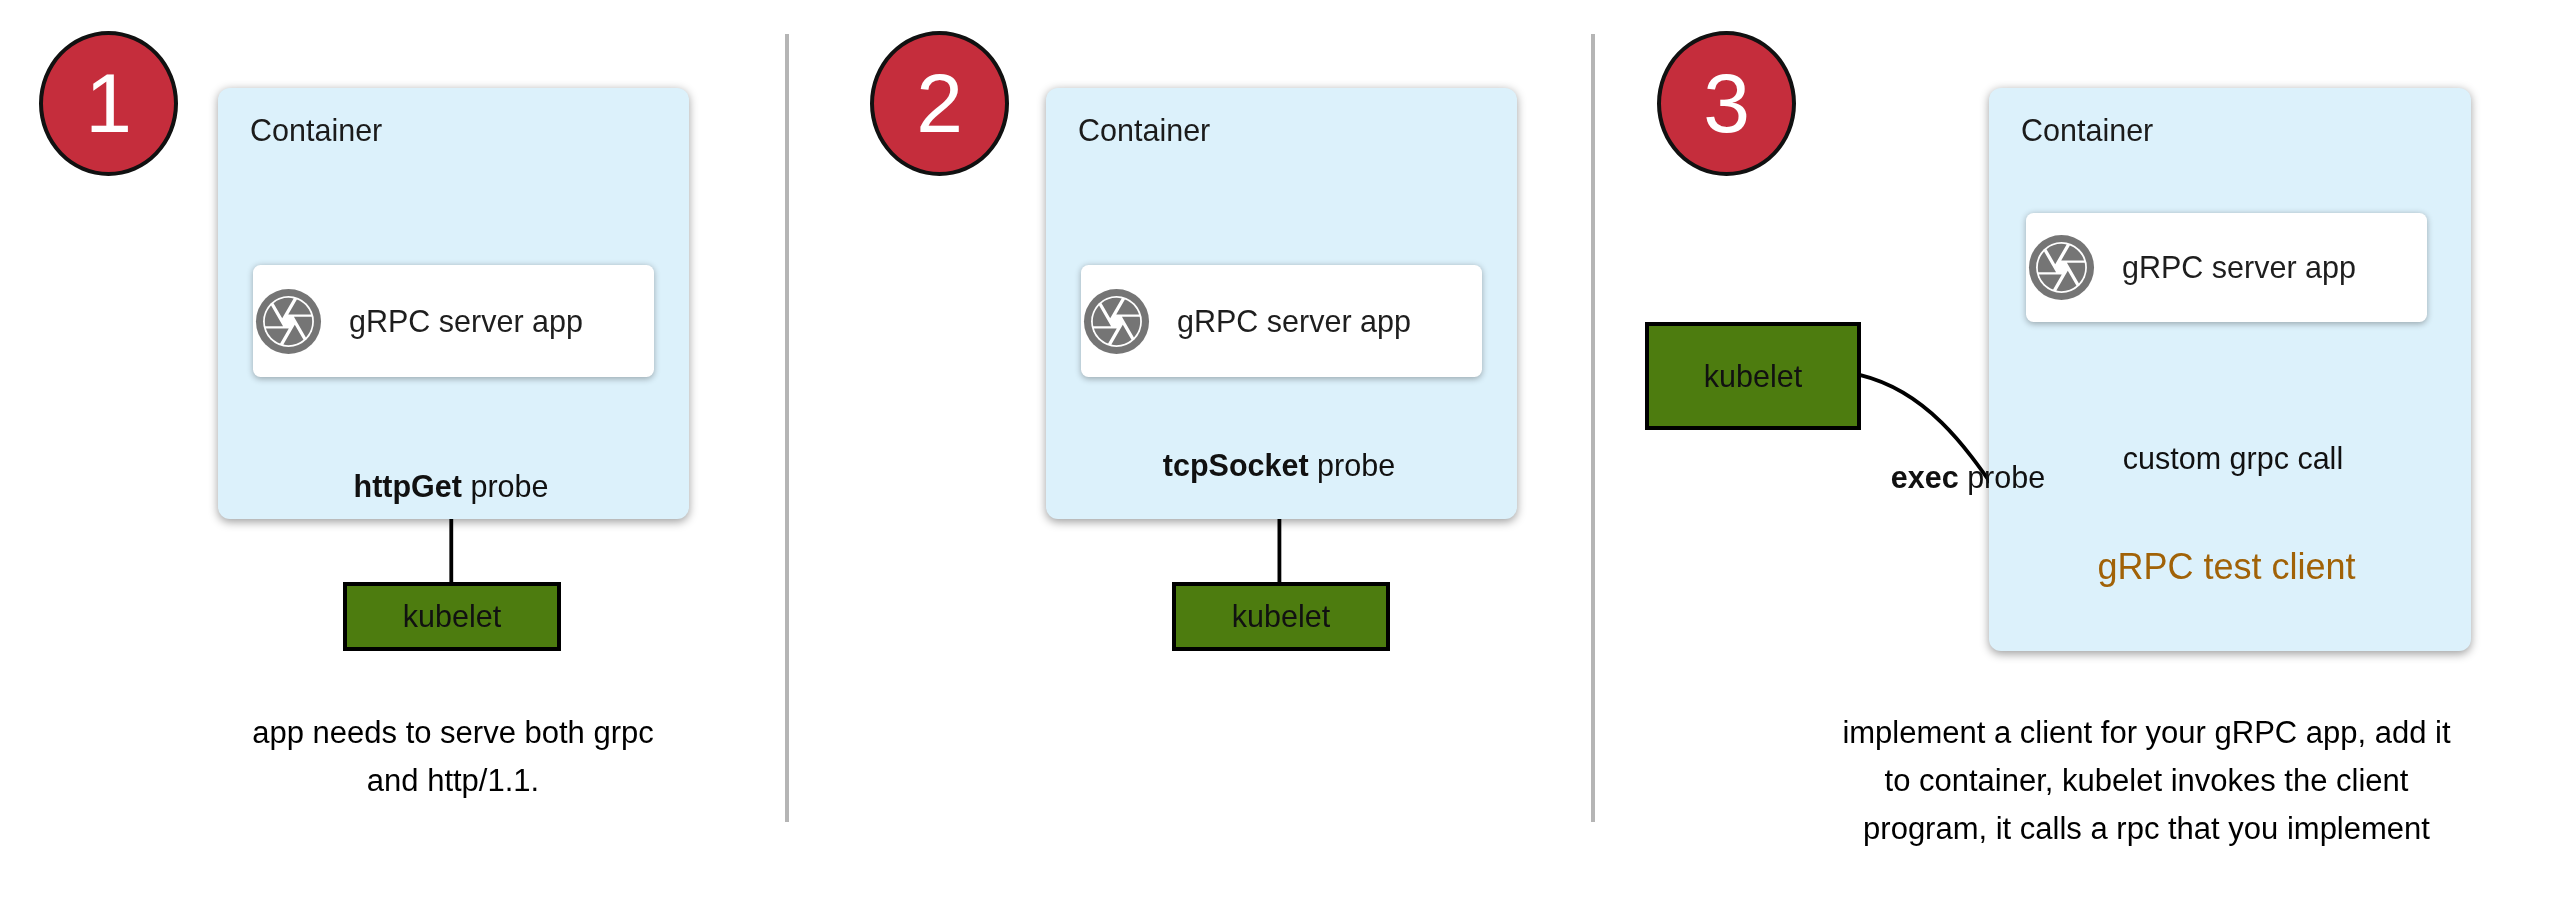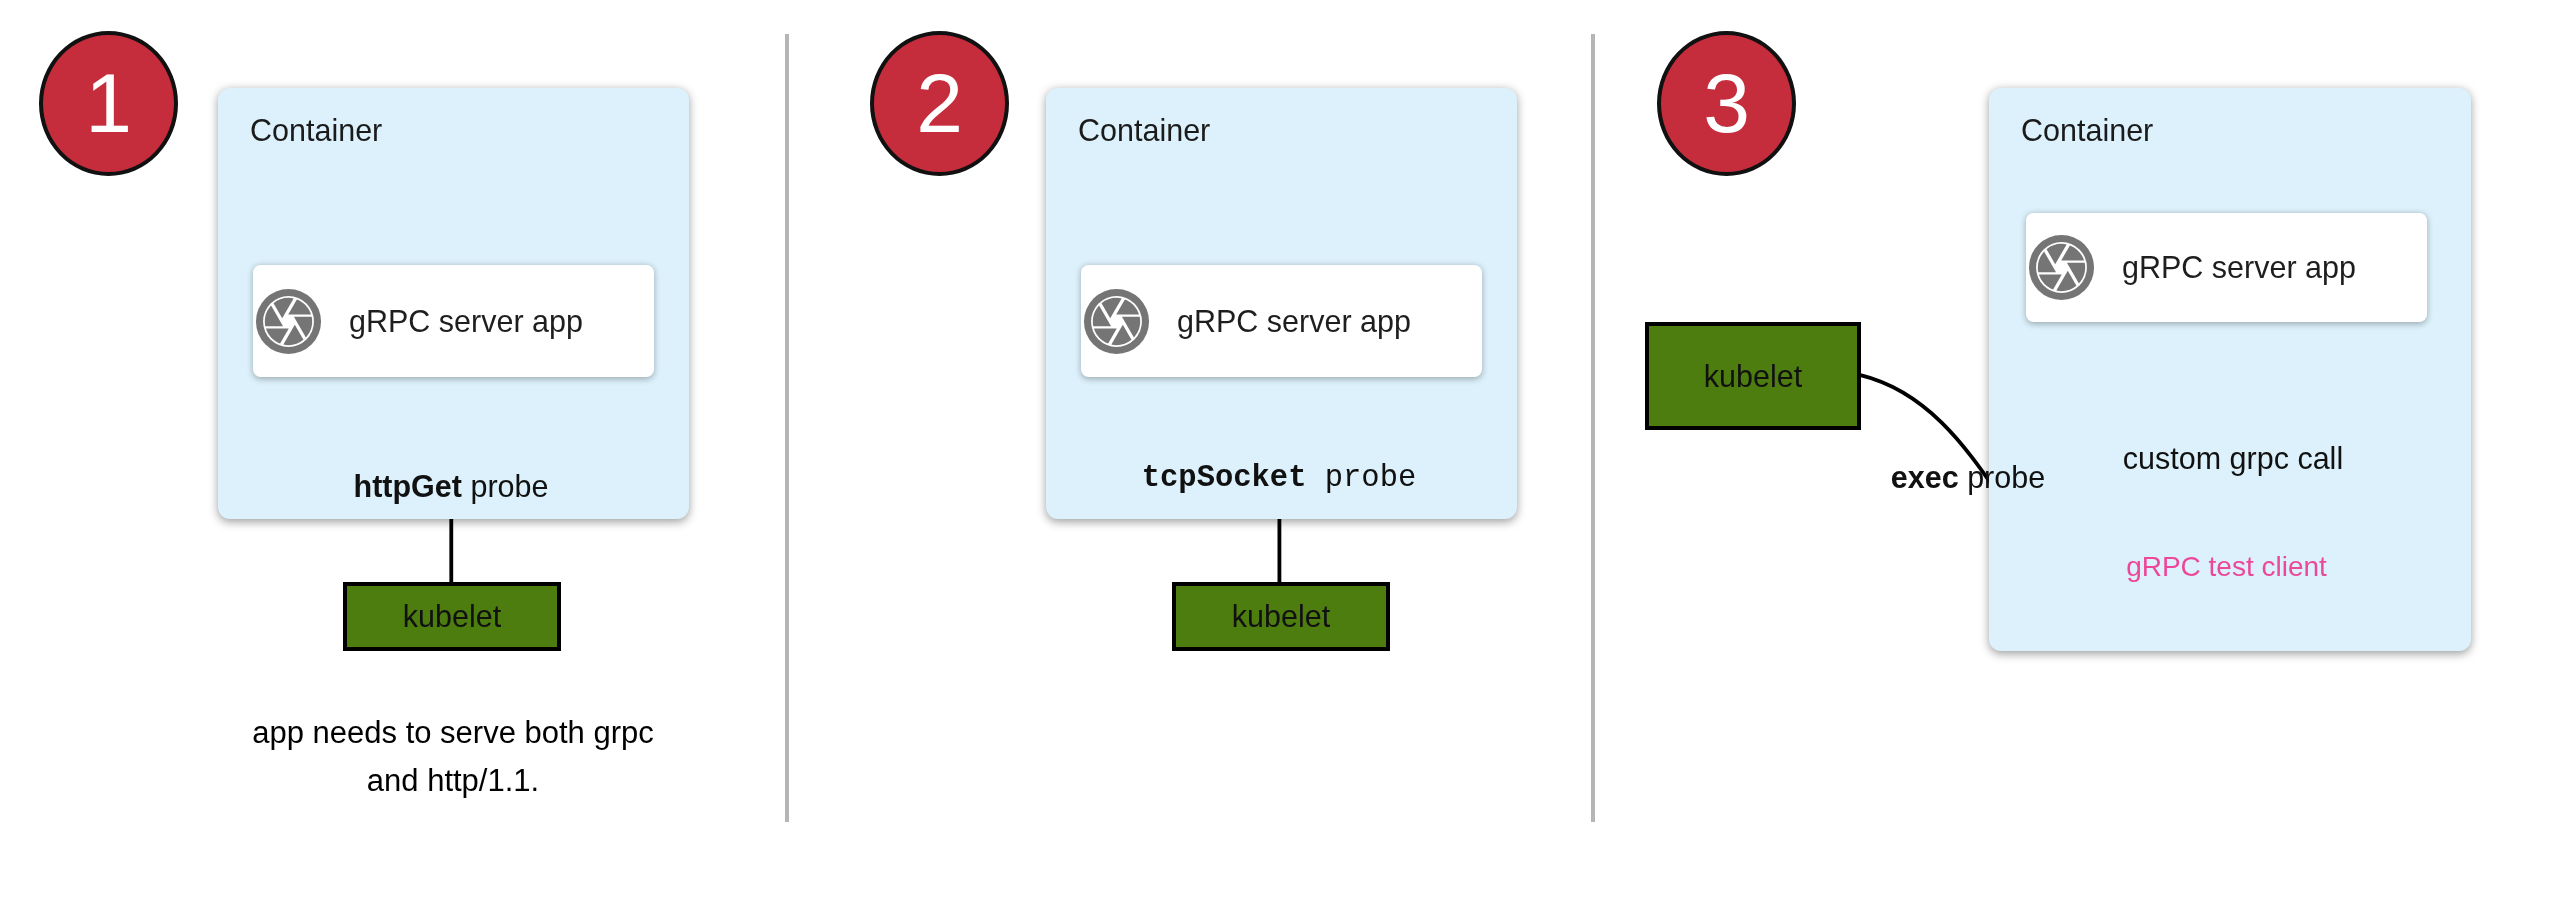--- a/index.html
+++ b/index.html
@@ -55,21 +55,21 @@
   
   .divider{
     position:absolute; width:3.8px; background:var(--divider,#b5b5b5); top:34px; height:788px;
   }
   
   #overlay{ position:absolute; left:0; top:0; width:2576px; height:923px; pointer-events:none; }
   #overlay .ln{ stroke:var(--line,#000); stroke-width:4; fill:none; }
   #overlay .dashed{ fill:#ffffff; stroke:var(--line,#000); stroke-width:4; stroke-dasharray:14 9; }
   .test-client-label{
     position:absolute; display:flex; align-items:center; justify-content:center;
-    font-size:28px; color:#ec4899;
+    font-size:36px; color:#a16207;
   }
 </style>
 </head>
 <body>
 
 <div id="stage">
 
   <svg id="overlay" viewBox="0 0 2700 967" xmlns="http://www.w3.org/2000/svg">
     <defs>
       <marker id="ah" markerUnits="strokeWidth" markerWidth="8" markerHeight="6" refX="1" refY="3" orient="auto">
@@ -129,21 +129,21 @@
     <div class="app-card" style="left:35px; top:177px; width:401px; height:112px;">
       <svg class="ap" viewBox="0 0 24 24">
         <circle class="apfill" cx="12" cy="12" r="11"></circle>
         <circle cx="12" cy="12" r="8.6" fill="#ffffff"></circle>
         <path class="apfill" transform="translate(12,12) scale(0.8) translate(-12,-12)" d="M9.4 10.5l4.77-8.26C13.47 2.09 12.75 2 12 2c-2.4 0-4.6.85-6.32 2.25l3.66 6.35.06-.1zM21.54 9c-.92-2.92-3.15-5.26-6-6.34L11.88 9h9.66zm.26 1h-7.49l.29.5 4.76 8.25C21 16.97 22 14.61 22 12c0-.69-.07-1.35-.2-2zM8.54 12l-3.9-6.75C3.01 7.03 2 9.39 2 12c0 .69.07 1.35.2 2h7.49l-1.15-2zm-6.08 3c.92 2.92 3.15 5.26 6 6.34L12.12 15H2.46zm11.27 0l-3.9 6.76c.7.15 1.42.24 2.17.24 2.4 0 4.6-.85 6.32-2.25l-3.66-6.35-.93 1.6z"></path>
       </svg>
       <span class="label">gRPC server app</span>
     </div>
   </div>
 
-  <div class="flabel" style="left:1279px; top:461px;font-family:Liberation Mono, monospace;">
+  <div class="flabel" style="left:1279px; top:448px;">
     <b>tcpSocket</b><span> probe</span>
   </div>
 
   <div class="kubelet-box" style="left:1172px; top:582px; width:218px; height:69px;">
     <span>kubelet</span>
   </div>
 
 
   <div class="divider" style="left:1591px;"></div>
 
@@ -168,15 +168,18 @@
   </div>
 
   <div class="flabel" style="left:1968px; top:460px;">
     <b>exec</b><span> probe</span>
   </div>
 
   <div class="flabel" style="left:2233px; top:441px;">custom grpc call</div>
 
   <div class="test-client-label" style="left:2075px; top:513px; width:303px; height:107px;">gRPC test client</div>
 
+  <div class="caption" style="left:1784px; top:709px; width:725px;">implement a client for your gRPC app, add it
+to container, kubelet invokes the client
+program, it calls a rpc that you implement</div>
 
 </div>
 
 
 </body></html>

